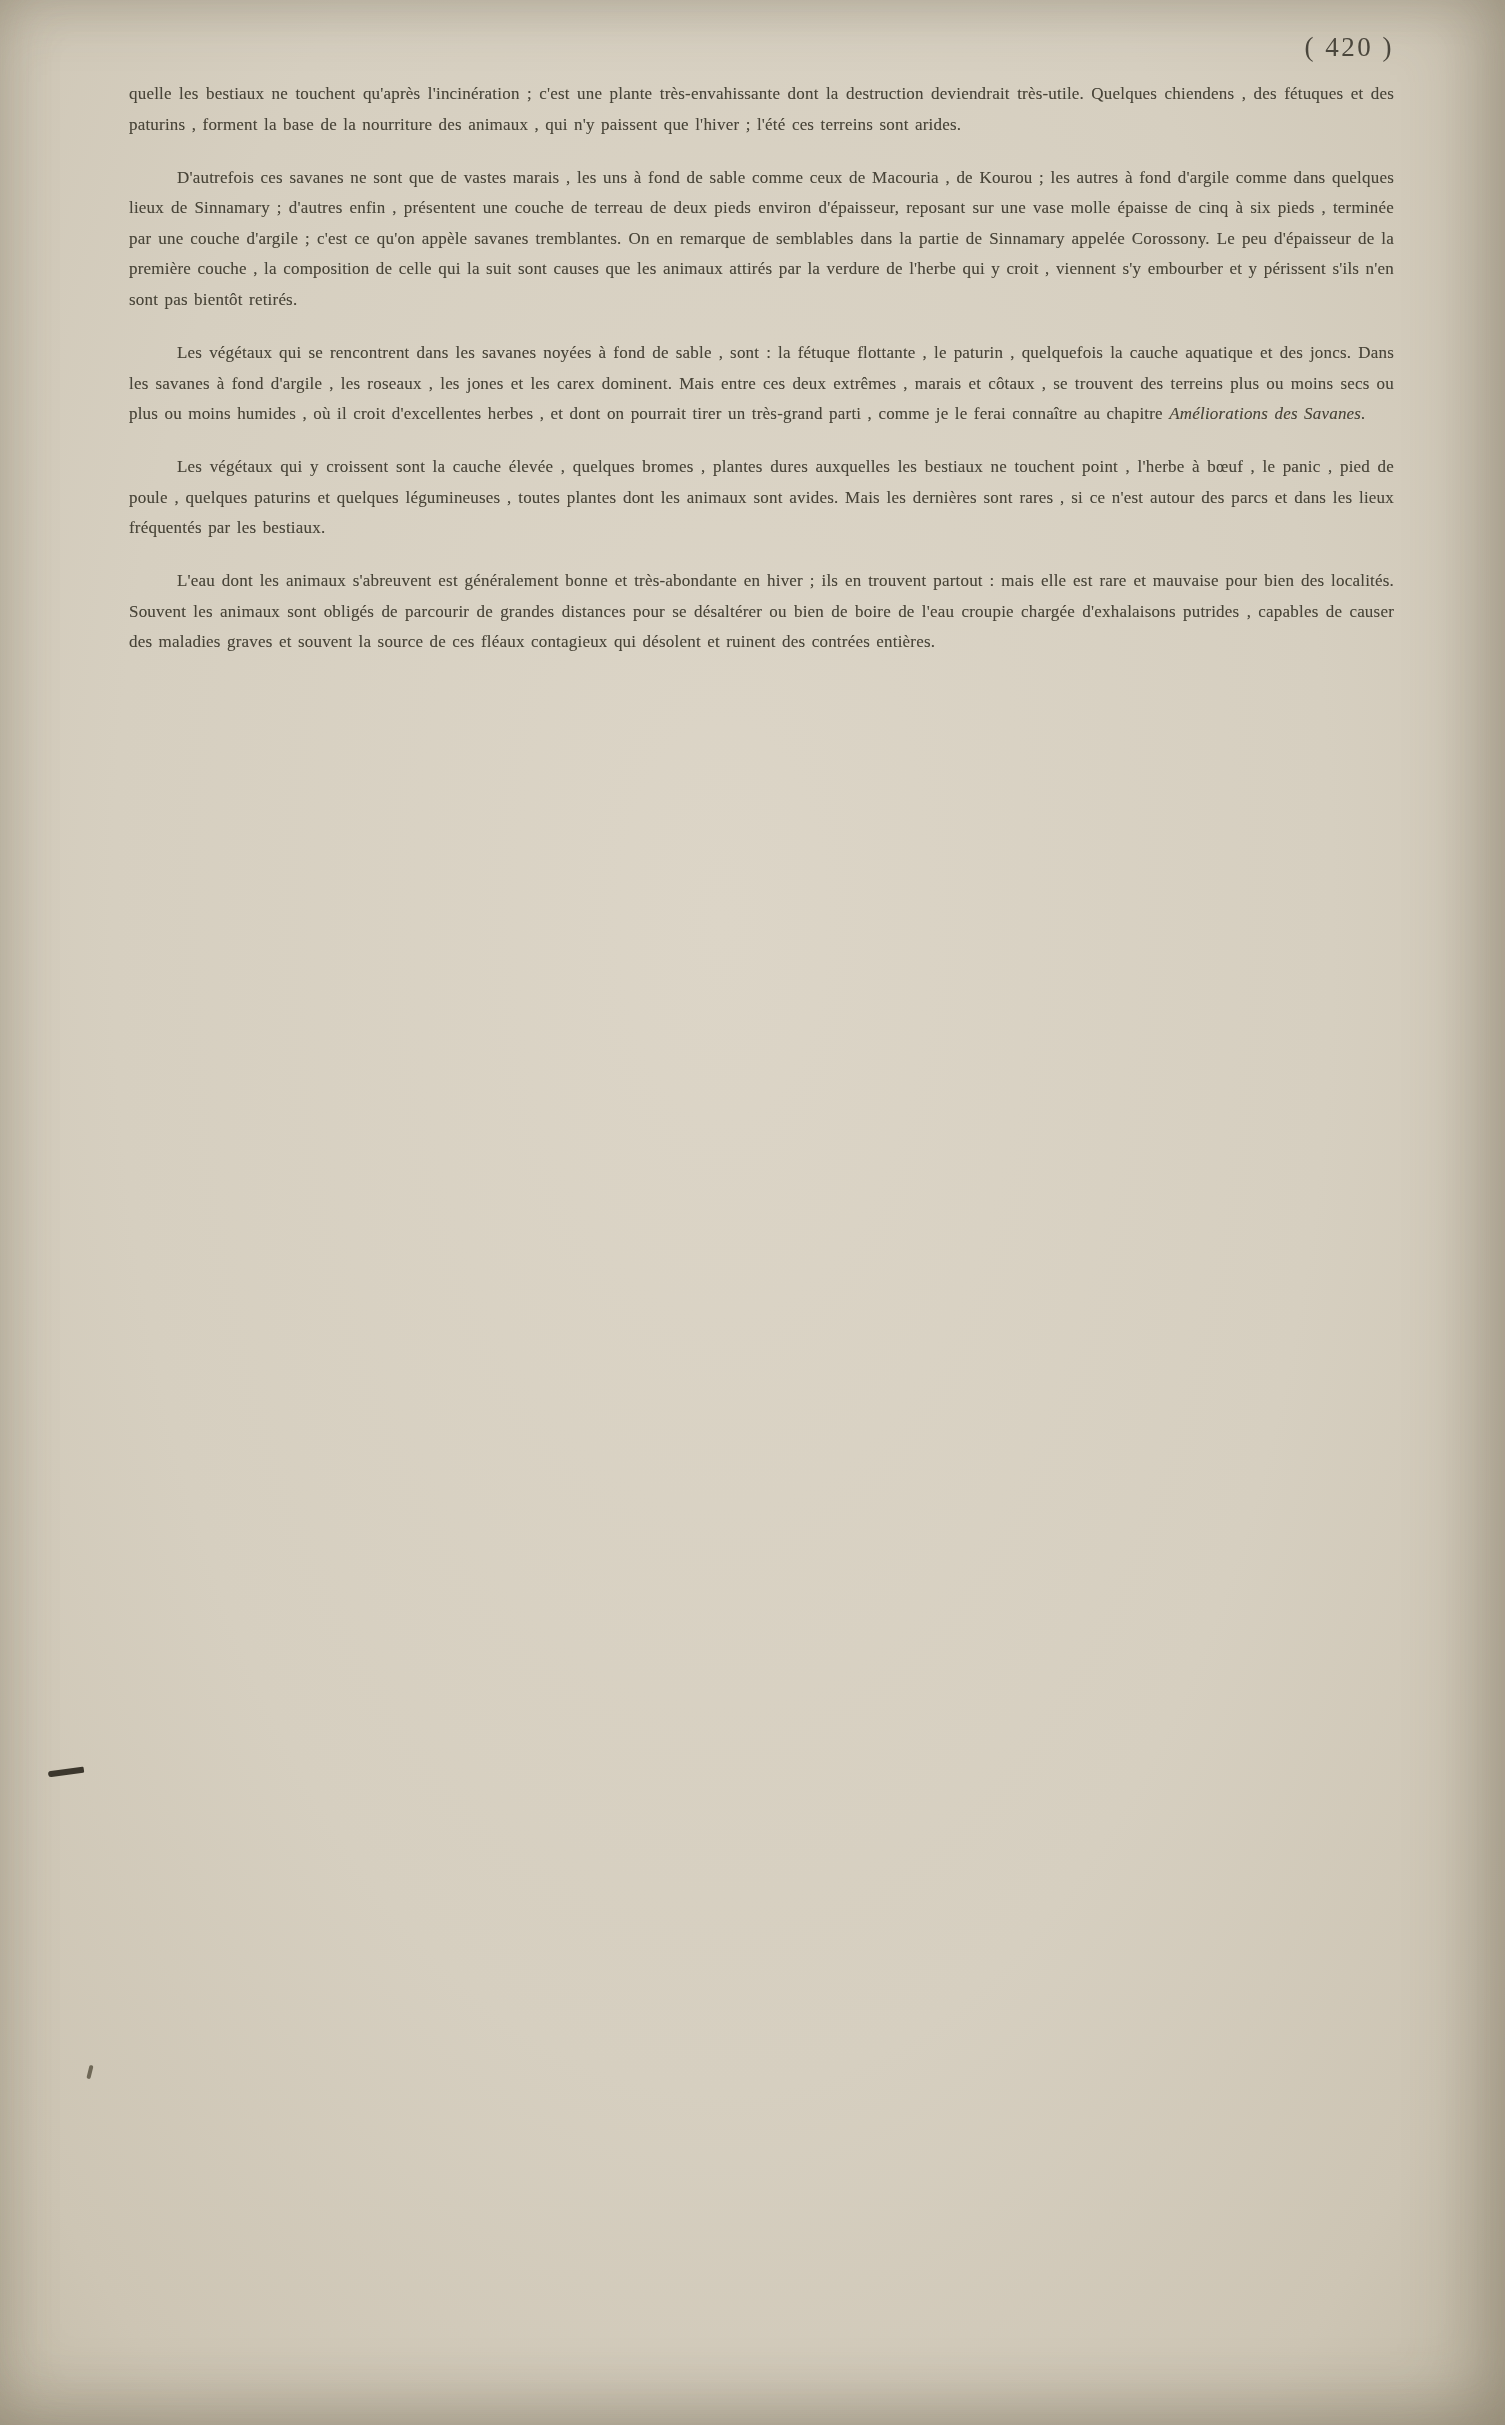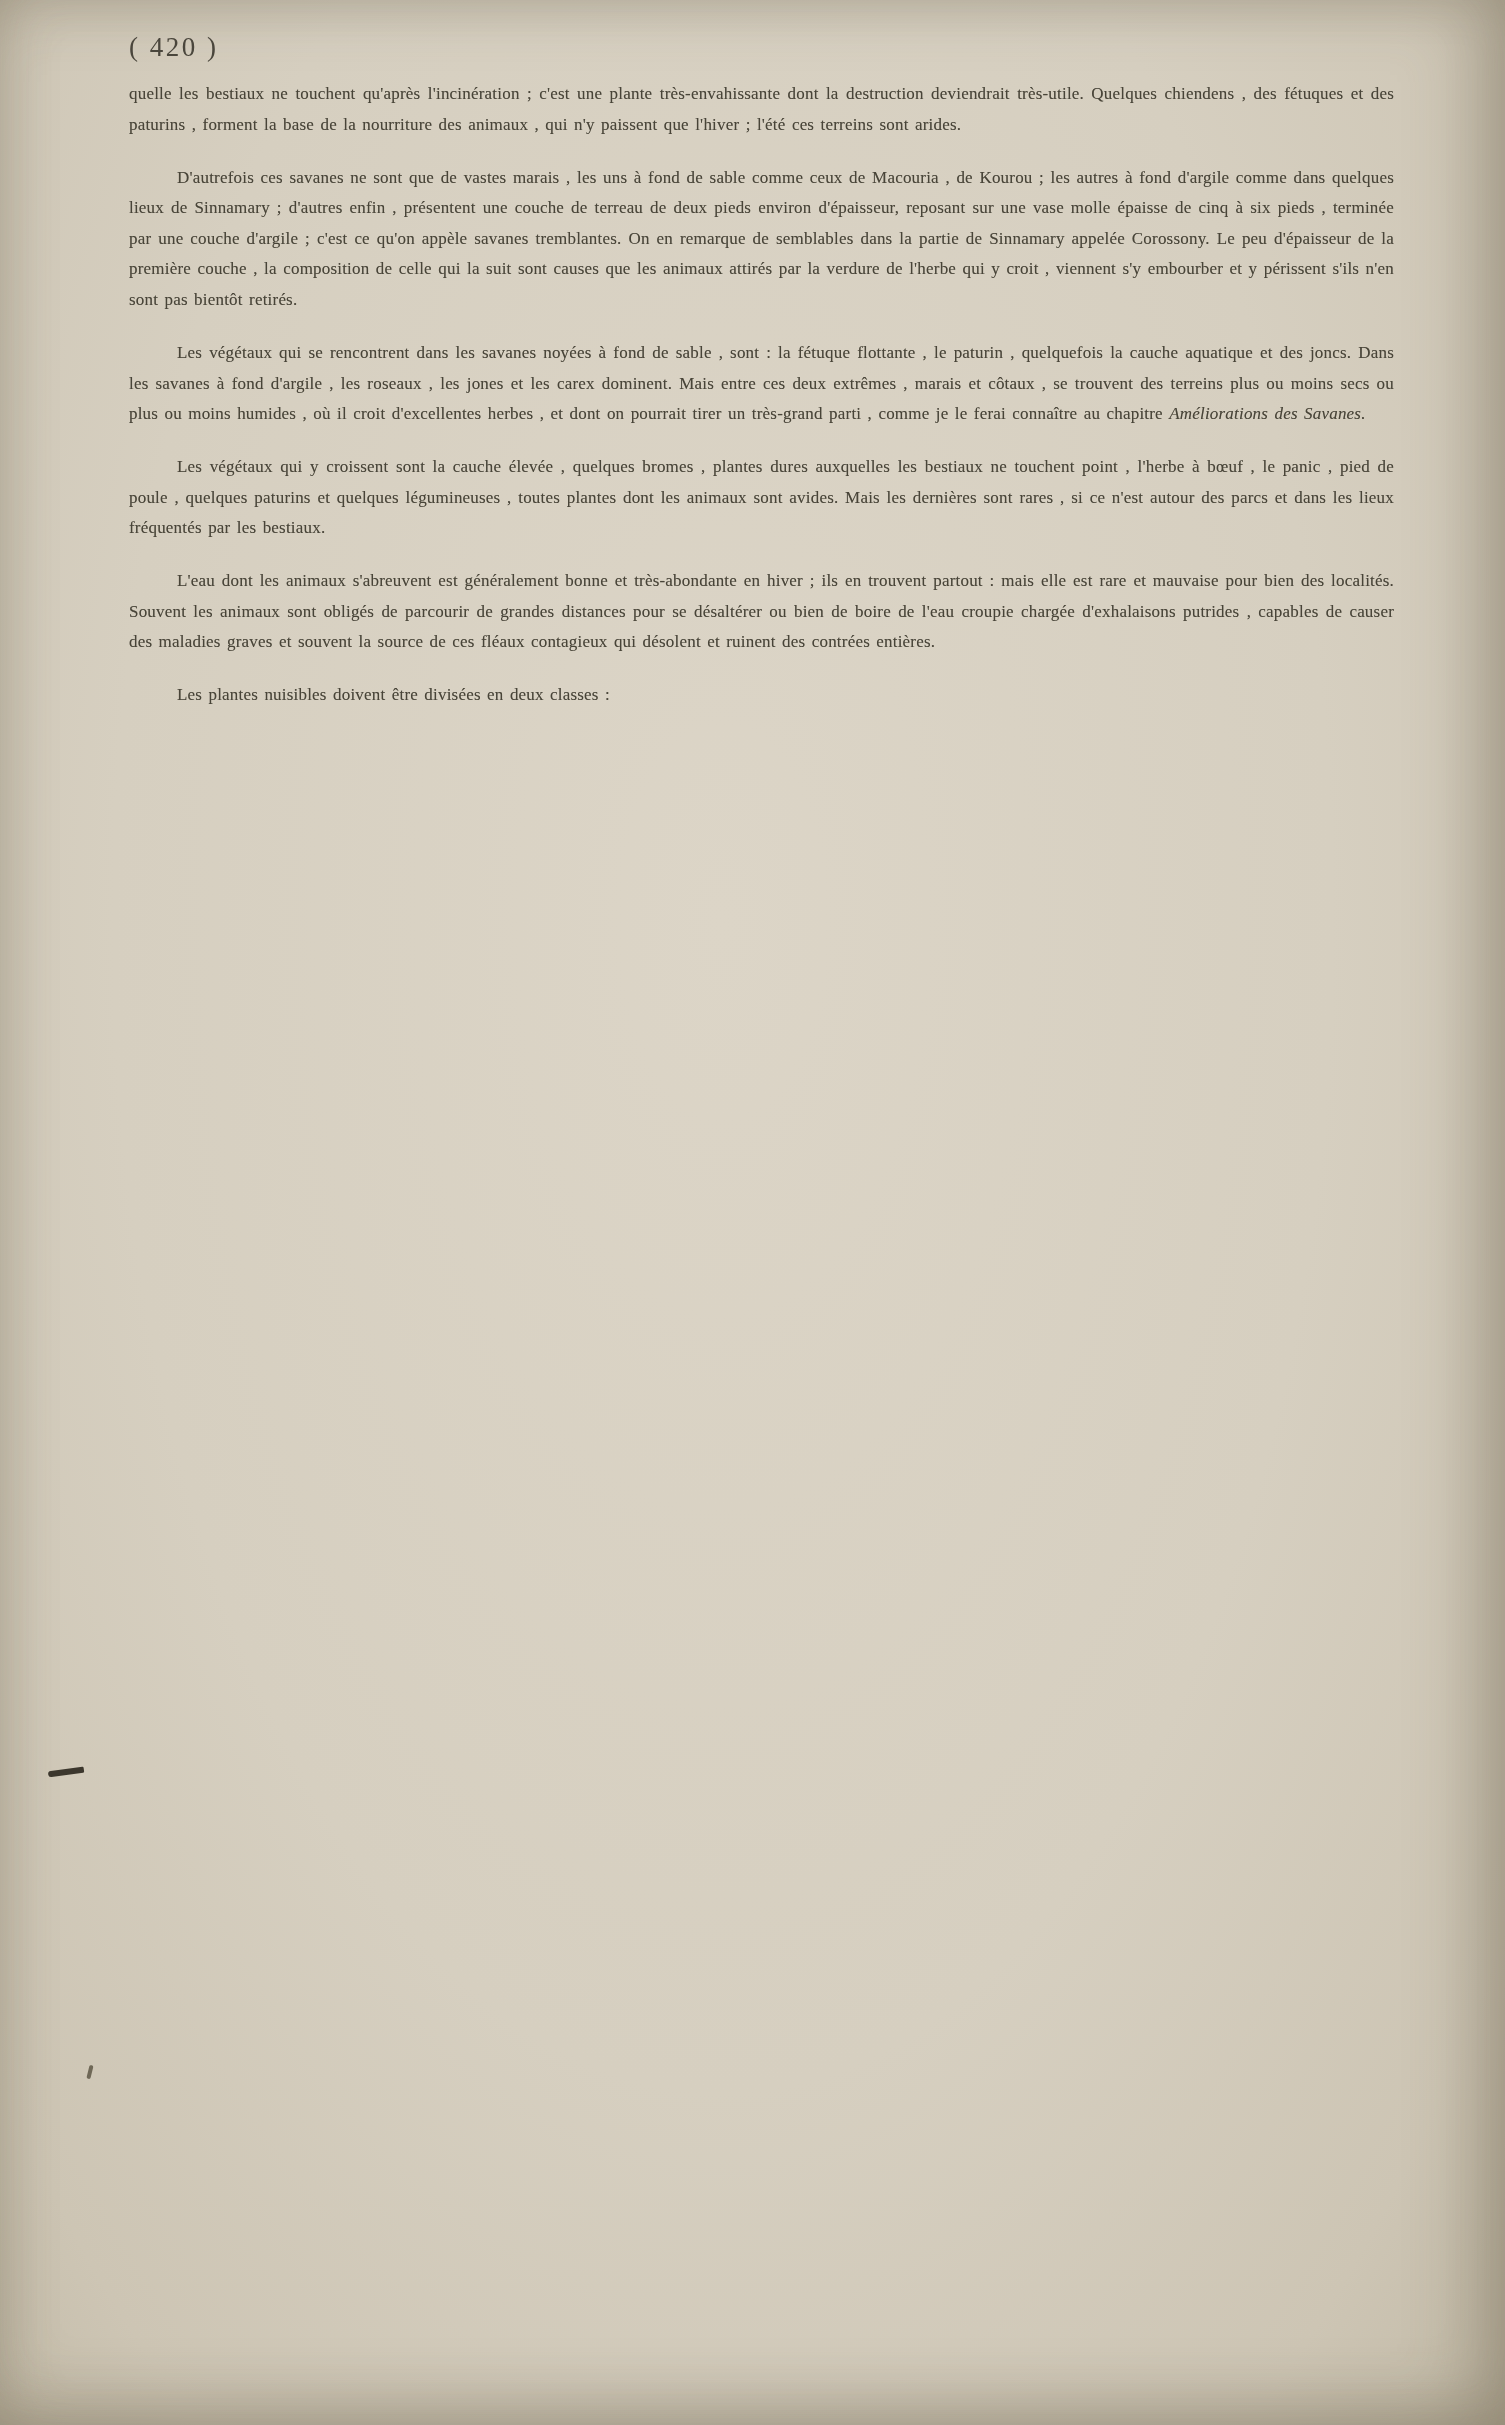--- a/index.html
+++ b/index.html
@@ -21,21 +21,21 @@
     font-family: "Liberation Serif", "DejaVu Serif", serif;
     color: #474339;
   }
   .page-body {
     position: absolute;
     top: 32px;
     left: 129px;
     width: 1265px;
   }
   .page-number {
-    text-align: left;
+    text-align: right;
     font-size: 27px;
     letter-spacing: 2.5px;
     margin: 0 0 16px 0;
     color: #4a463c;
   }
   p.para {
     font-size: 17px;
     line-height: 1.8;
     text-align: justify;
     margin: 0 0 22.4px 0;
@@ -81,21 +81,20 @@
     <p class="para no-indent">quelle les bestiaux ne touchent qu'après l'incinération ; c'est une plante très-envahissante dont la destruction deviendrait très-utile. Quelques chiendens , des fétuques et des paturins , forment la base de la nourriture des animaux , qui n'y paissent que l'hiver ; l'été ces terreins sont arides.</p>
 
     <p class="para">D'autrefois ces savanes ne sont que de vastes marais , les uns à fond de sable comme ceux de Macouria , de Kourou ; les autres à fond d'argile comme dans quelques lieux de Sinnamary ; d'autres enfin , présentent une couche de terreau de deux pieds environ d'épaisseur, reposant sur une vase molle épaisse de cinq à six pieds , terminée par une couche d'argile ; c'est ce qu'on appèle savanes tremblantes. On en remarque de semblables dans la partie de Sinnamary appelée Corossony. Le peu d'épaisseur de la première couche , la composition de celle qui la suit sont causes que les animaux attirés par la verdure de l'herbe qui y croit , viennent s'y embourber et y périssent s'ils n'en sont pas bientôt retirés.</p>
 
     <p class="para"><span>Les végétaux qui se rencontrent dans les savanes noyées à fond de sable , sont : la fétuque flottante , le paturin , quelquefois la cauche aquatique et des joncs. Dans les savanes à fond d'argile , les roseaux , les jones et les carex dominent. Mais entre ces deux extrêmes , marais et côtaux , se trouvent des terreins plus ou moins secs ou plus ou moins humides , où il croit d'excellentes herbes , et dont on pourrait tirer un très-grand parti , comme je le ferai connaître au chapitre </span><i>Améliorations des Savanes.</i></p>
 
     <p class="para">Les végétaux qui y croissent sont la cauche élevée , quelques bromes , plantes dures auxquelles les bestiaux ne touchent point , l'herbe à bœuf , le panic , pied de poule , quelques paturins et quelques légumineuses , toutes plantes dont les animaux sont avides. Mais les dernières sont rares , si ce n'est autour des parcs et dans les lieux fréquentés par les bestiaux.</p>
 
     <p class="para">L'eau dont les animaux s'abreuvent est généralement bonne et très-abondante en hiver ; ils en trouvent partout : mais elle est rare et mauvaise pour bien des localités. Souvent les animaux sont obligés de parcourir de grandes distances pour se désaltérer ou bien de boire de l'eau croupie chargée d'exhalaisons putrides , capables de causer des maladies graves et souvent la source de ces fléaux contagieux qui désolent et ruinent des contrées entières.</p>
 
-    <p class="para">Les plantes nuisibles doivent être divisées en deux classes :</p>
 
 
   </div>
 
   <div class="margin-mark"></div>
   <div class="margin-tick"></div>
 
 </div>
 
 

